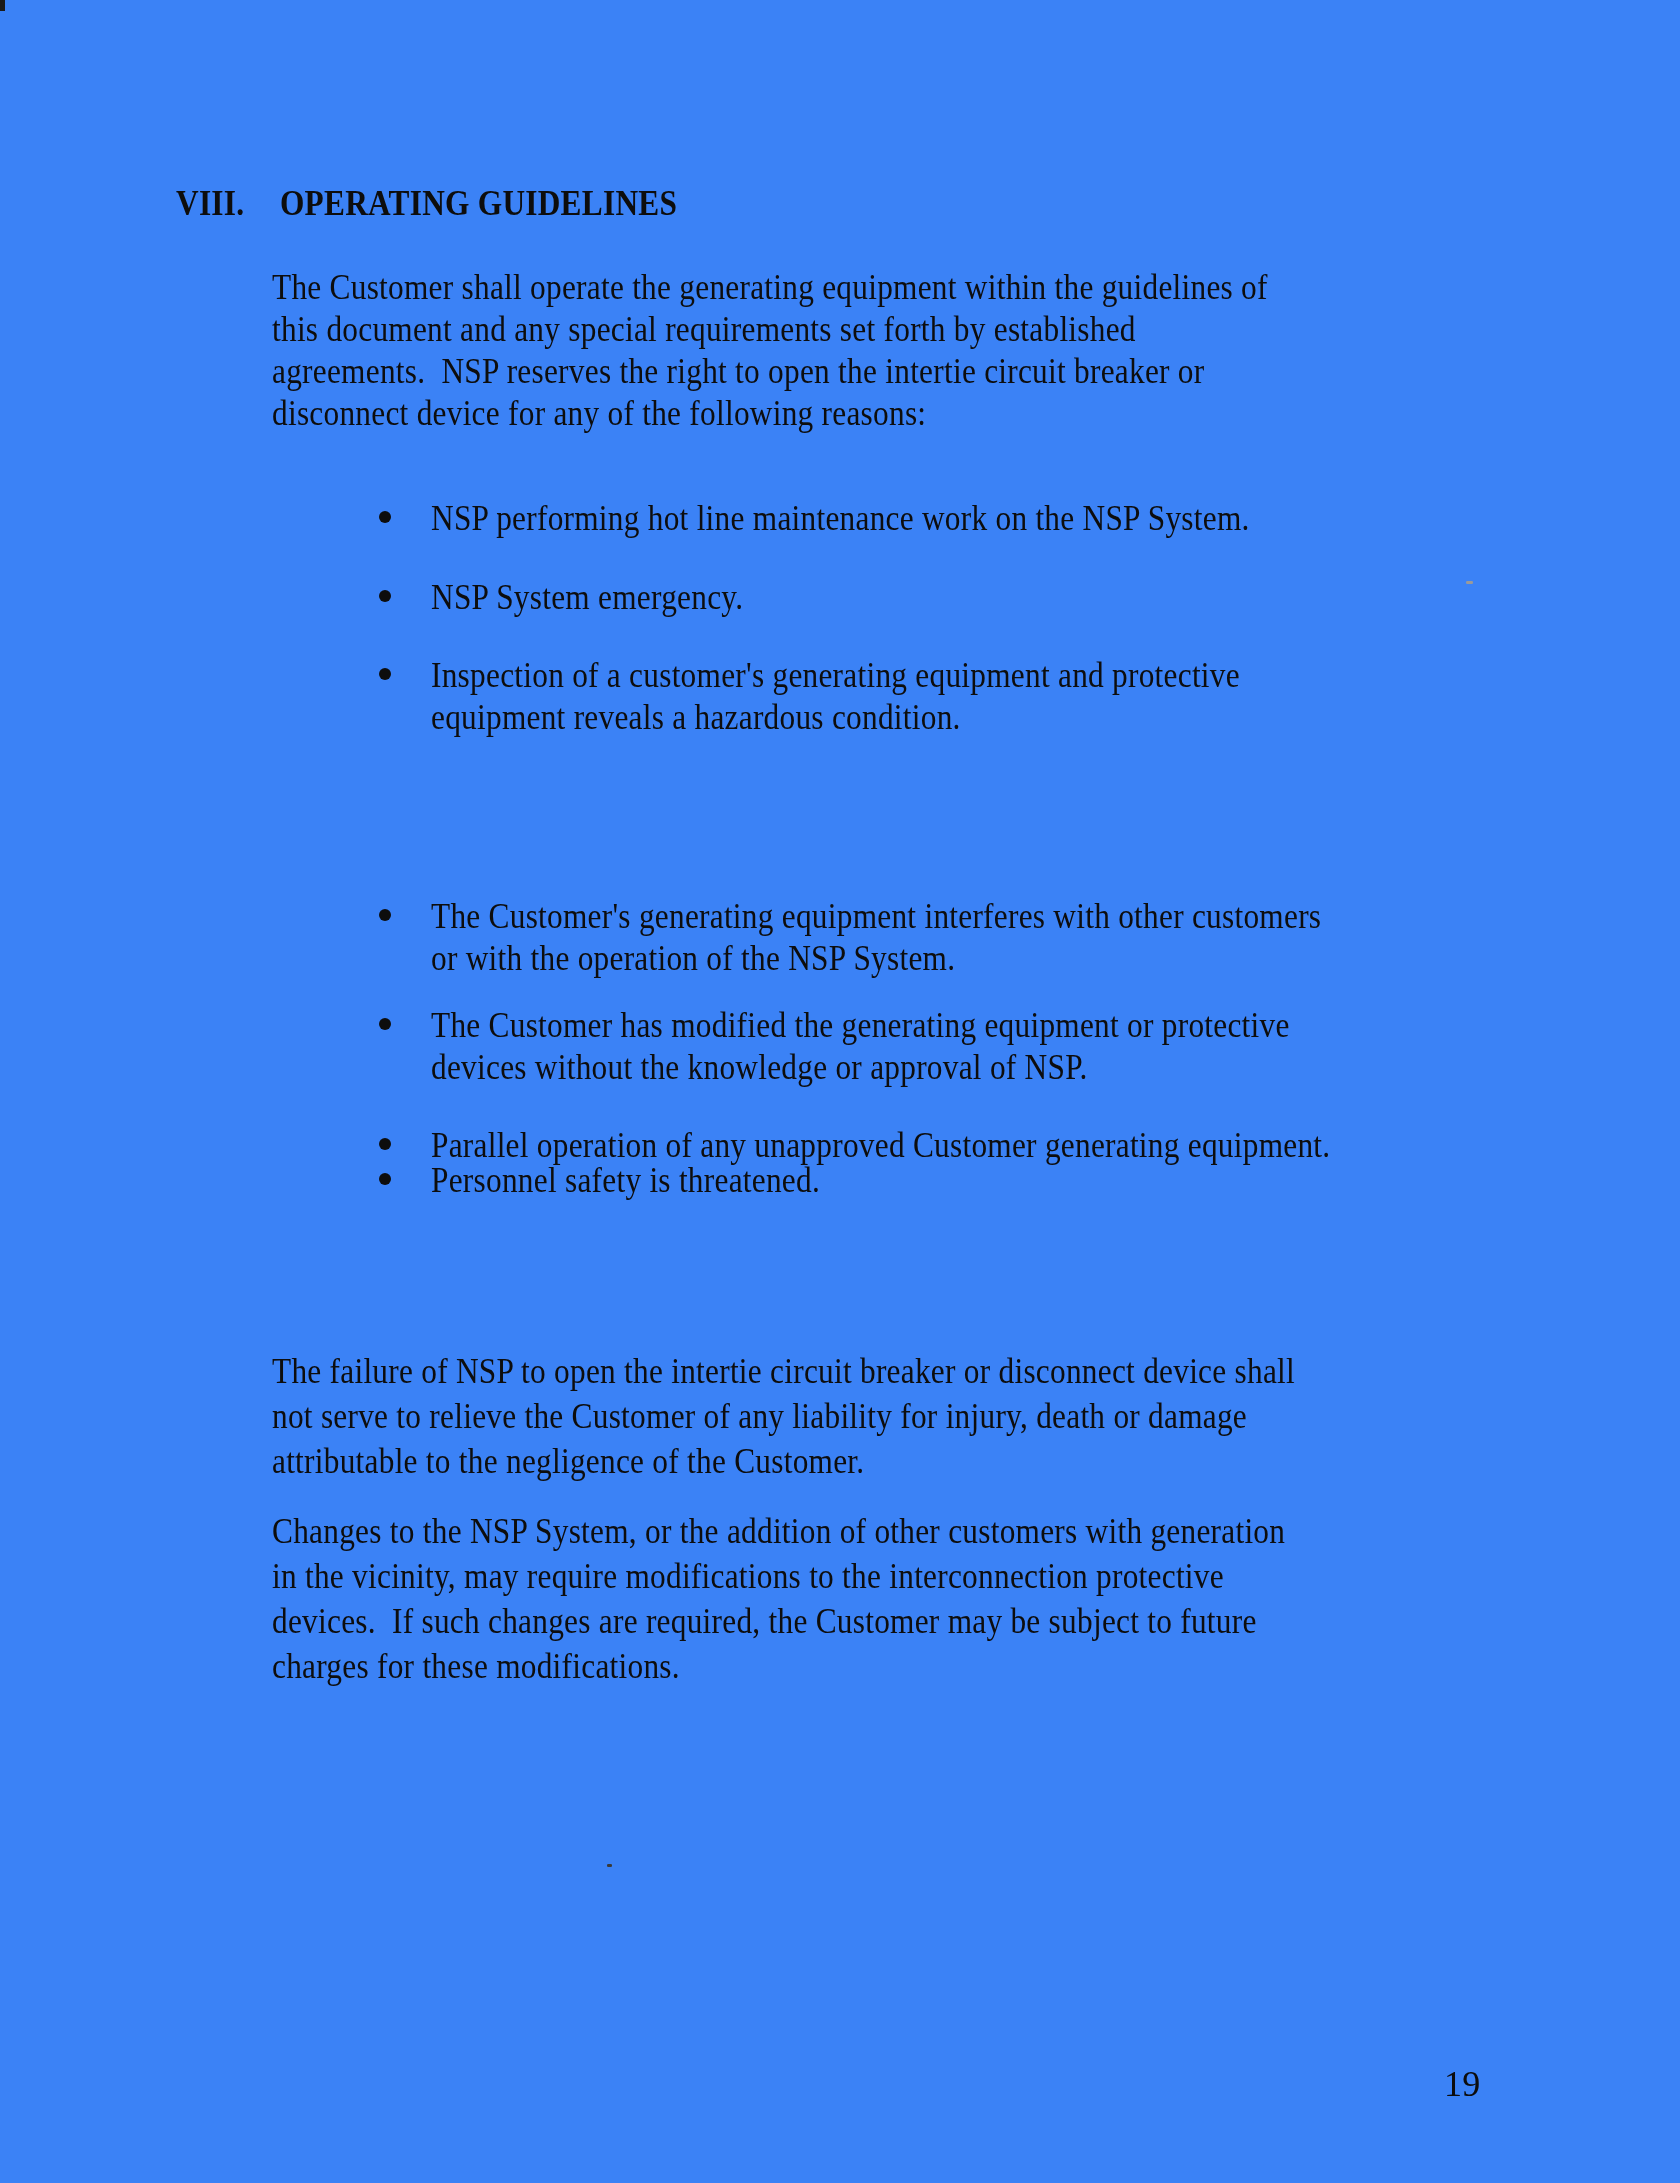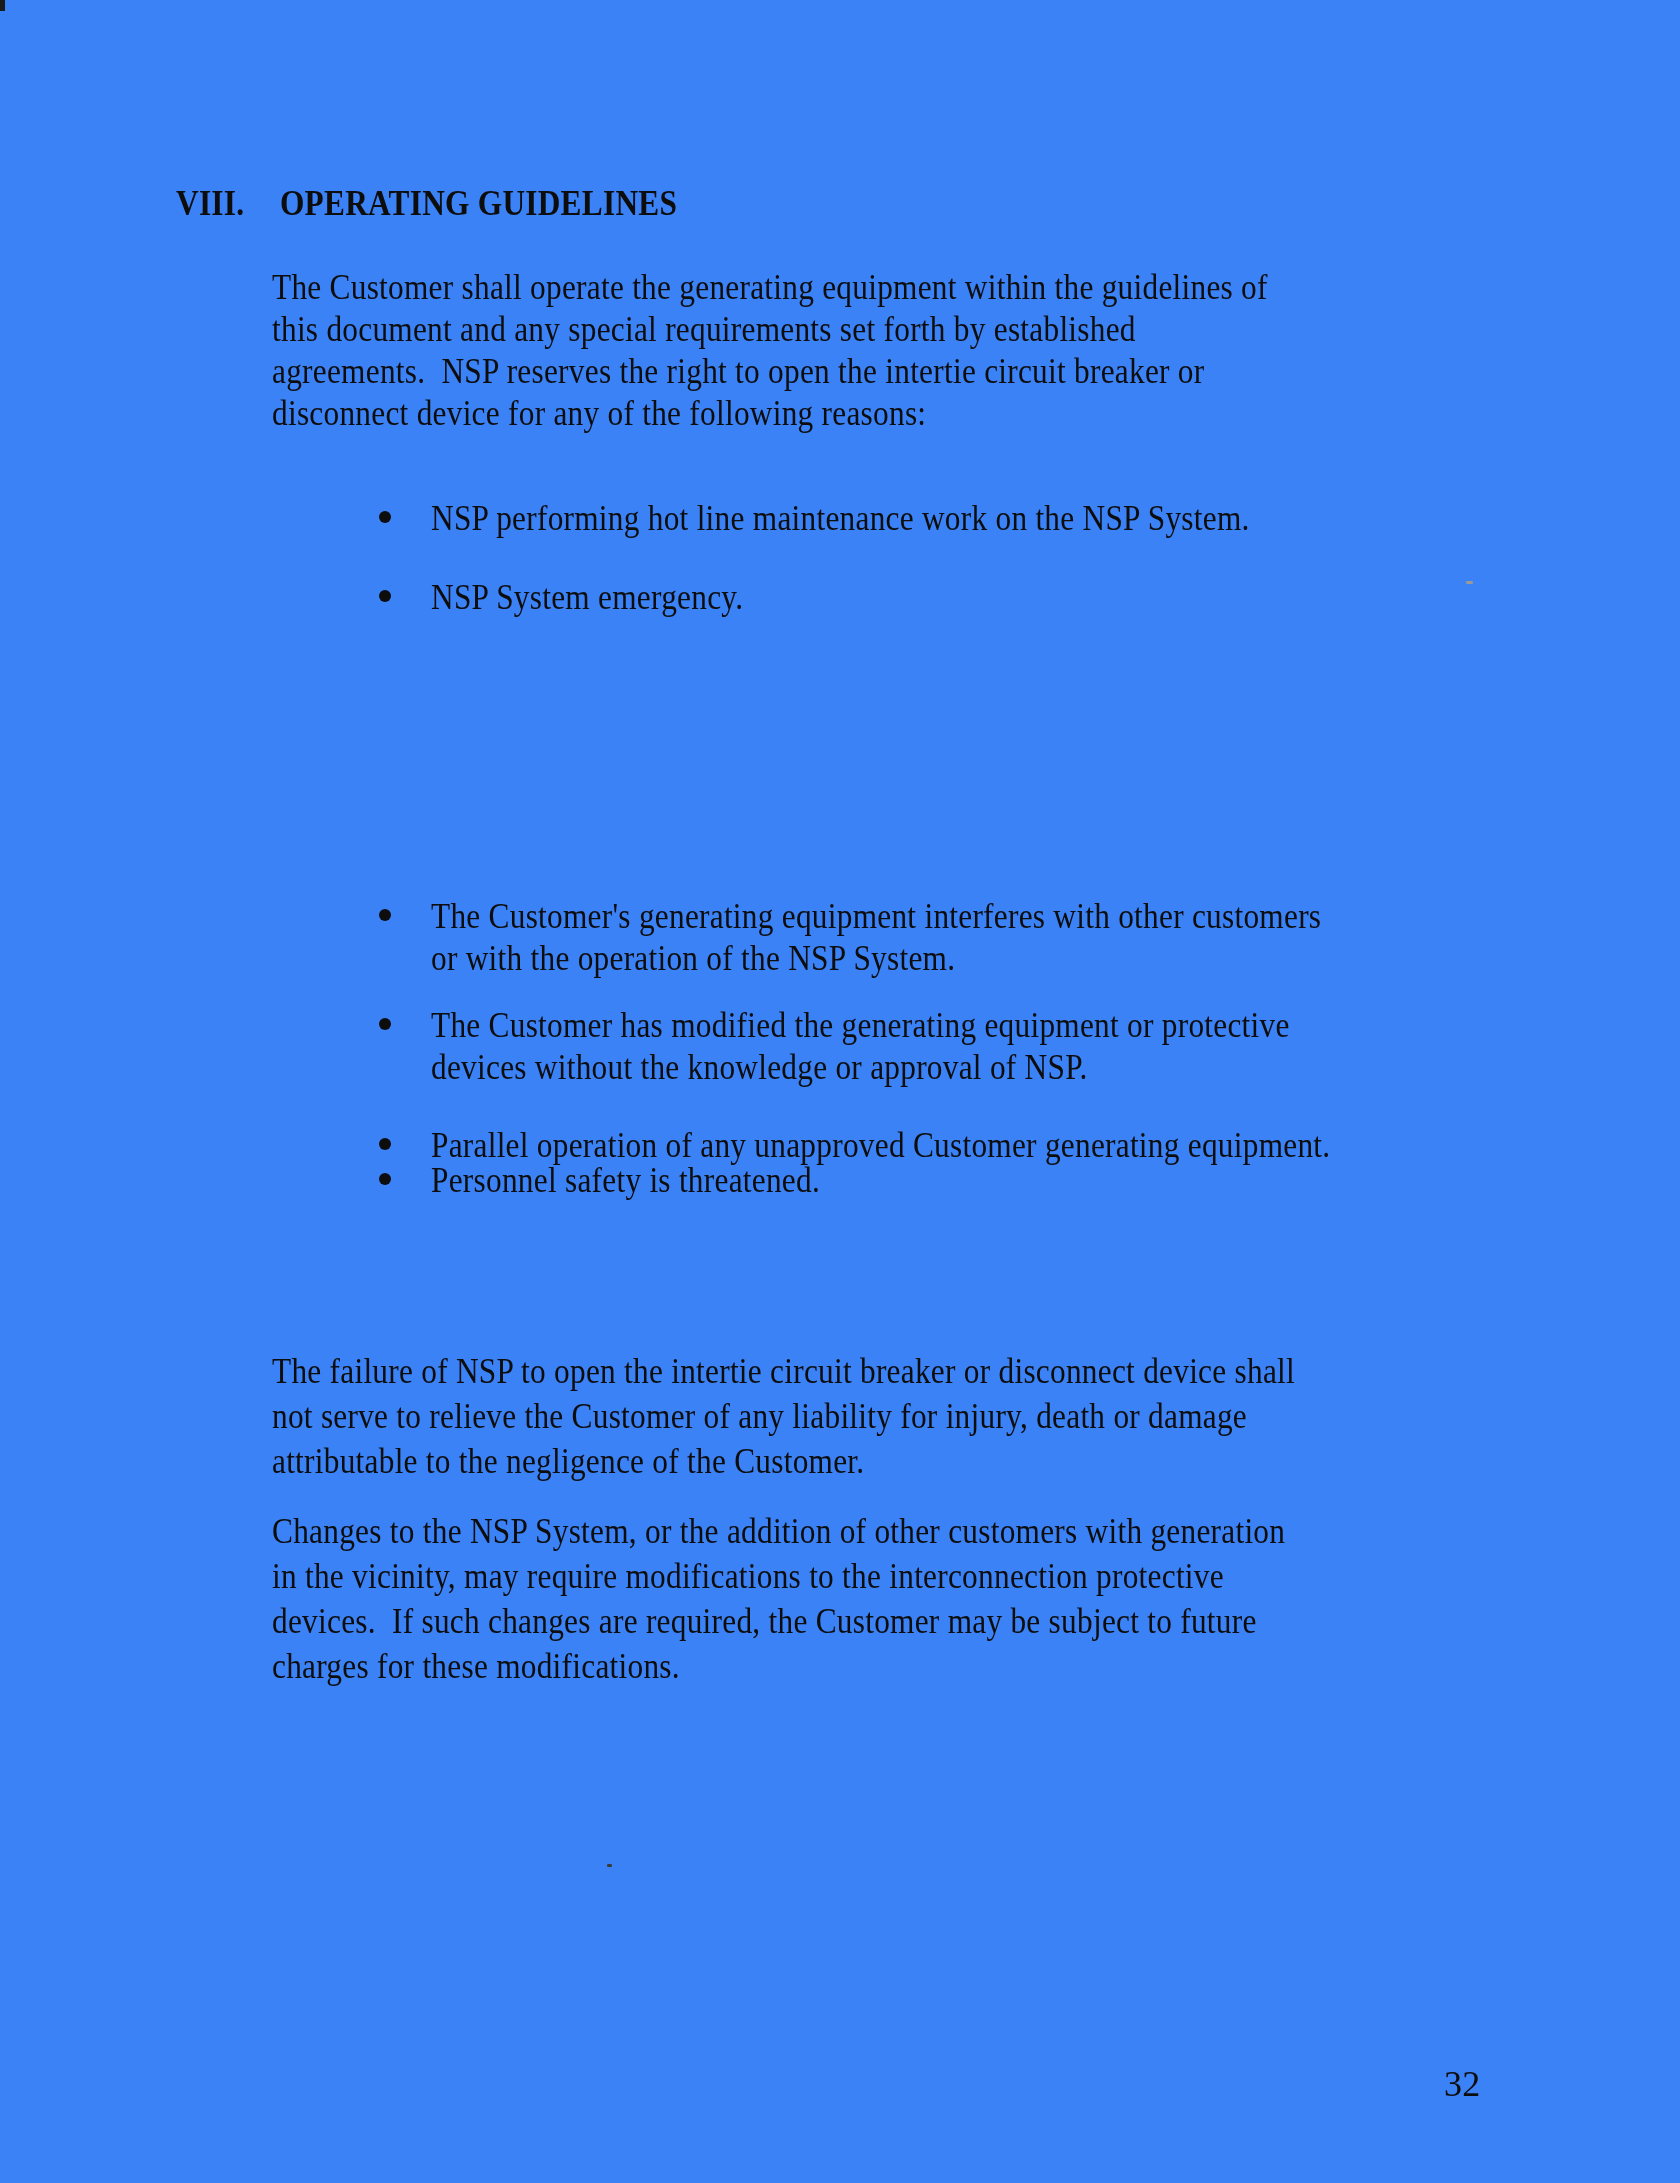--- a/index.html
+++ b/index.html
@@ -89,20 +89,27 @@
     </div>
   </div>
 
   <div class="bullet-item" style="top:536px">
     <span class="bullet-dot" style="top:14px"></span>
     <div class="bullet-text">
       <div class="line">NSP System emergency.</div>
     </div>
   </div>
 
+  <div class="bullet-item" style="top:614px">
+    <span class="bullet-dot" style="top:14px"></span>
+    <div class="bullet-text">
+      <div class="line">Inspection of a customer's generating equipment and protective</div>
+      <div class="line">equipment reveals a hazardous condition.</div>
+    </div>
+  </div>
 
 
   <div class="bullet-item" style="top:855px">
     <span class="bullet-dot" style="top:14px"></span>
     <div class="bullet-text">
       <div class="line">The Customer's generating equipment interferes with other customers</div>
       <div class="line">or with the operation of the NSP System.</div>
     </div>
   </div>
 
@@ -135,16 +142,16 @@
     <div class="line">attributable to the negligence of the Customer.</div>
   </div>
 
   <div class="textblock wide" style="left:272px; top:1509px">
     <div class="line">Changes to the NSP System, or the addition of other customers with generation</div>
     <div class="line">in the vicinity, may require modifications to the interconnection protective</div>
     <div class="line">devices.  If such changes are required, the Customer may be subject to future</div>
     <div class="line">charges for these modifications.</div>
   </div>
 
-  <div class="page-number">32</div>
+  <div class="page-number">19</div>
 
 </div>
 
 
 </body></html>

